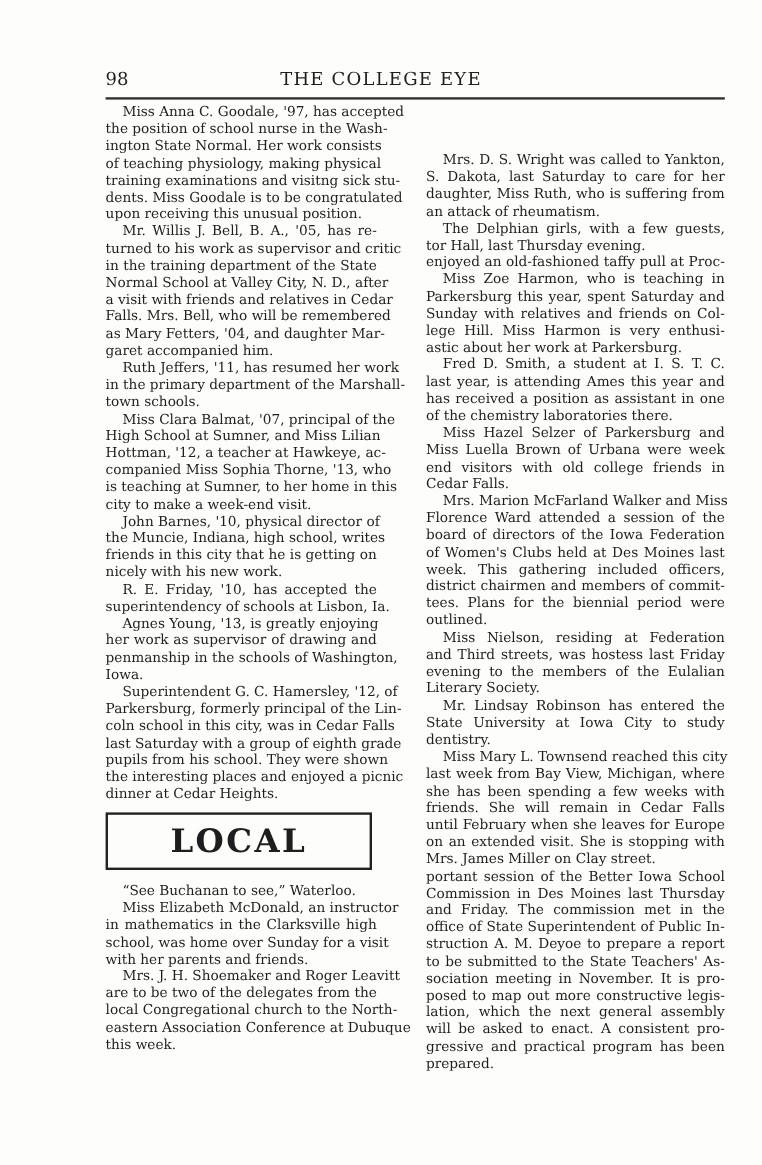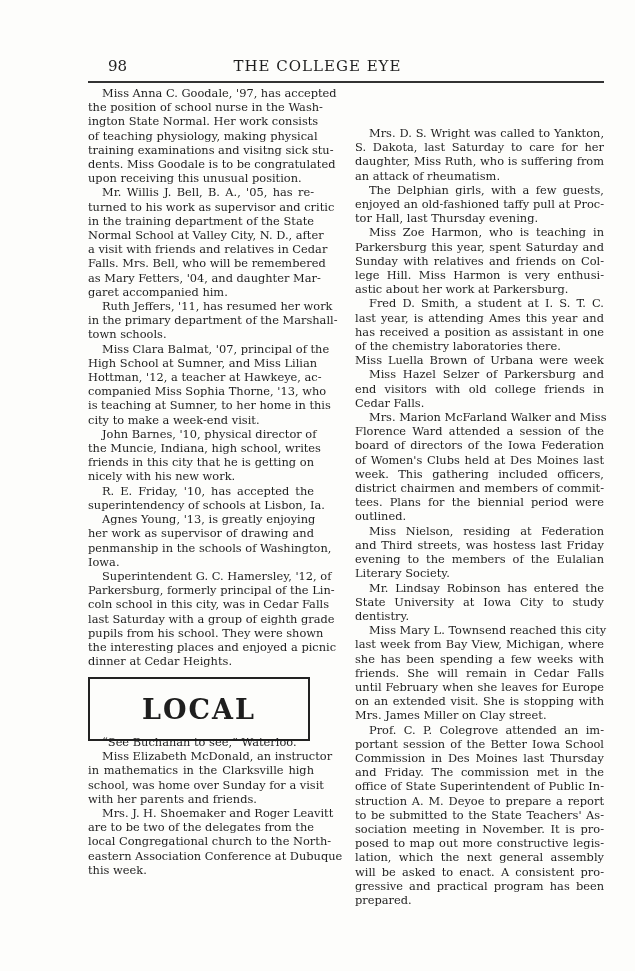--- a/index.html
+++ b/index.html
@@ -1,28 +1,28 @@
 <!DOCTYPE html>
 <html><head>
 <meta charset="utf-8">
 <style>
   html, body { margin:0; padding:0; }
   body { width:635px; height:971px; background:#fdfdfb; position:relative; overflow:hidden;
          font-family:"DejaVu Serif","Liberation Serif",serif; color:#1e1e1e; }
-  .page-num { position:absolute; left:88px; top:57px; font-size:15px;margin-left:20px; }
+  .page-num { position:absolute; left:88px; top:57px; font-size:15px; }
   .masthead { position:absolute; left:0; width:635px; top:57px; text-align:center; font-size:15px; letter-spacing:1px; }
   .masthead span { }
   .rule { position:absolute; left:88px; width:516px; top:81px; height:1.5px; background:#333; }
   .col { position:absolute; top:86px; font-size:11.4px; line-height:14.2px; }
   .col.left { left:88px; width:226px; }
   .col.right { left:355px; width:249px;margin-top:40px; }
   .para .ln { display:block; white-space:nowrap; text-align:justify; text-align-last:justify; }
   .para .ln.last { text-align-last:left; }
   .para .ln.first { padding-left:14px; }
-  .local-box { position:absolute; left:88px; top:677px; width:222px; height:64px; border:2px solid #222; box-sizing:border-box; display:flex; align-items:center; justify-content:center; }
+  .local-box { position:absolute; left:88px; top:677px; width:222px; height:48px; border:2px solid #222; box-sizing:border-box; display:flex; align-items:center; justify-content:center; }
   .local-title { font-size:27px; font-weight:bold; letter-spacing:2px; }
   .col.left2 { left:88px; width:226px; top:735px; }
 </style>
 </head>
 <body>
 
 <div class="page-num">98</div>
 <div class="masthead"><span>THE COLLEGE EYE</span></div>
 <div class="rule"></div>
 
@@ -111,39 +111,39 @@
 
 <div class="col right">
     <div class="para">
       <span class="ln first">Mrs. D. S. Wright was called to Yankton,</span>
       <span class="ln">S. Dakota, last Saturday to care for her</span>
       <span class="ln">daughter, Miss Ruth, who is suffering from</span>
       <span class="ln last">an attack of rheumatism.</span>
     </div>
     <div class="para">
       <span class="ln first">The Delphian girls, with a few guests,</span>
+      <span class="ln last">tor Hall, last Thursday evening.</span>
       <span class="ln">enjoyed an old-fashioned taffy pull at Proc-</span>
-      <span class="ln last">tor Hall, last Thursday evening.</span>
     </div>
     <div class="para">
       <span class="ln first">Miss Zoe Harmon, who is  teaching in</span>
       <span class="ln">Parkersburg this year, spent Saturday and</span>
       <span class="ln">Sunday with relatives and friends on Col-</span>
       <span class="ln">lege Hill.  Miss Harmon is very enthusi-</span>
       <span class="ln last">astic about her work at Parkersburg.</span>
     </div>
     <div class="para">
       <span class="ln first">Fred D. Smith, a student at I. S. T. C.</span>
       <span class="ln">last year, is attending Ames this year and</span>
       <span class="ln">has received a position as assistant in one</span>
       <span class="ln last">of the chemistry laboratories there.</span>
     </div>
     <div class="para">
+      <span class="ln first">Miss Hazel Selzer of Parkersburg and</span>
       <span class="ln">Miss Luella Brown of Urbana were week</span>
-      <span class="ln first">Miss Hazel Selzer of Parkersburg and</span>
       <span class="ln">end visitors with old college friends in</span>
       <span class="ln last">Cedar Falls.</span>
     </div>
     <div class="para">
       <span class="ln first">Mrs. Marion McFarland Walker and Miss</span>
       <span class="ln">Florence Ward attended a session of the</span>
       <span class="ln">board of directors of the Iowa Federation</span>
       <span class="ln">of Women's Clubs held at Des Moines last</span>
       <span class="ln">week.  This gathering  included officers,</span>
       <span class="ln">district chairmen and members of commit-</span>
@@ -164,21 +164,20 @@
     <div class="para">
       <span class="ln first">Miss Mary L. Townsend reached this city</span>
       <span class="ln">last week from Bay View, Michigan, where</span>
       <span class="ln">she has been spending a few weeks with</span>
       <span class="ln">friends.  She will remain in Cedar Falls</span>
       <span class="ln">until February when she leaves for Europe</span>
       <span class="ln">on an extended visit.  She is stopping with</span>
       <span class="ln last">Mrs. James Miller on Clay street.</span>
     </div>
     <div class="para">
-      <span class="ln first">Prof. C. P. Colegrove  attended an im-</span>
       <span class="ln">portant session of the Better Iowa School</span>
       <span class="ln">Commission in Des Moines last Thursday</span>
       <span class="ln">and Friday.  The commission met in the</span>
       <span class="ln">office of State Superintendent of Public In-</span>
       <span class="ln">struction A. M. Deyoe to prepare a report</span>
       <span class="ln">to be submitted to the State Teachers' As-</span>
       <span class="ln">sociation meeting in November.  It is pro-</span>
       <span class="ln">posed to map out more constructive legis-</span>
       <span class="ln">lation, which the  next  general assembly</span>
       <span class="ln">will be asked to enact.  A consistent pro-</span>

